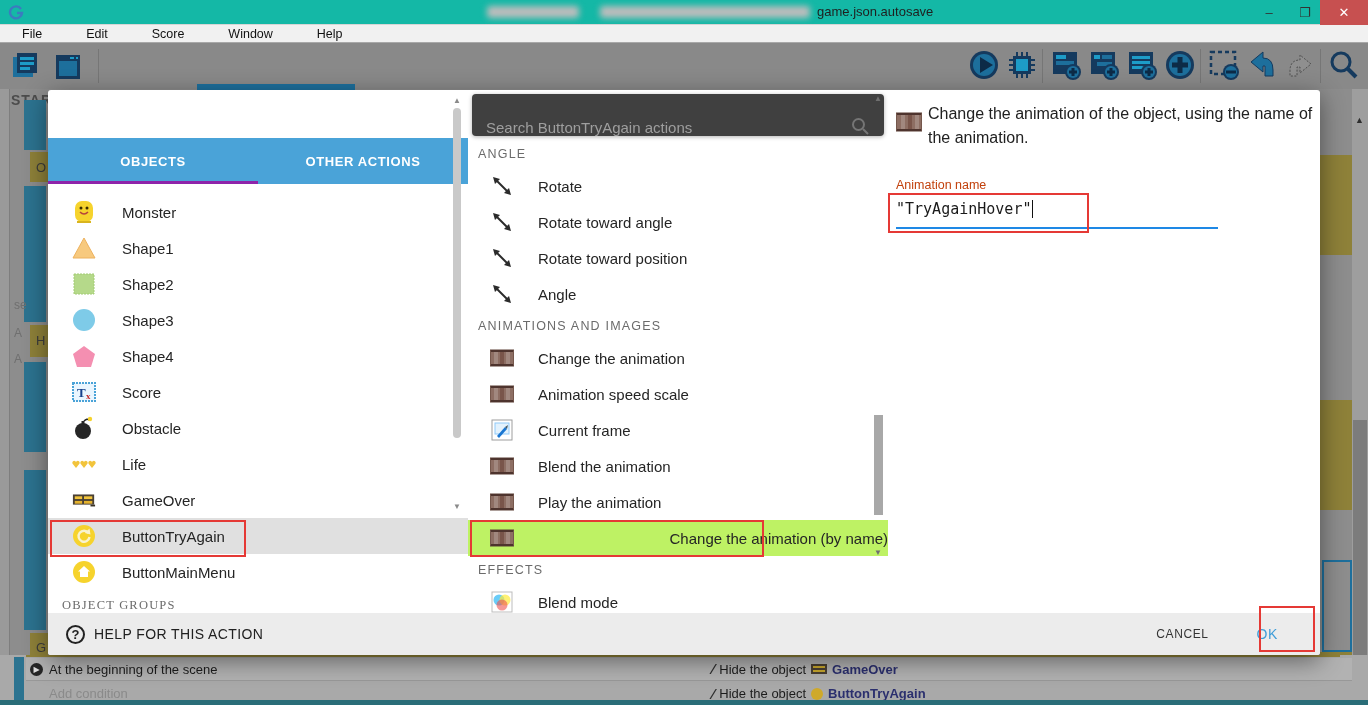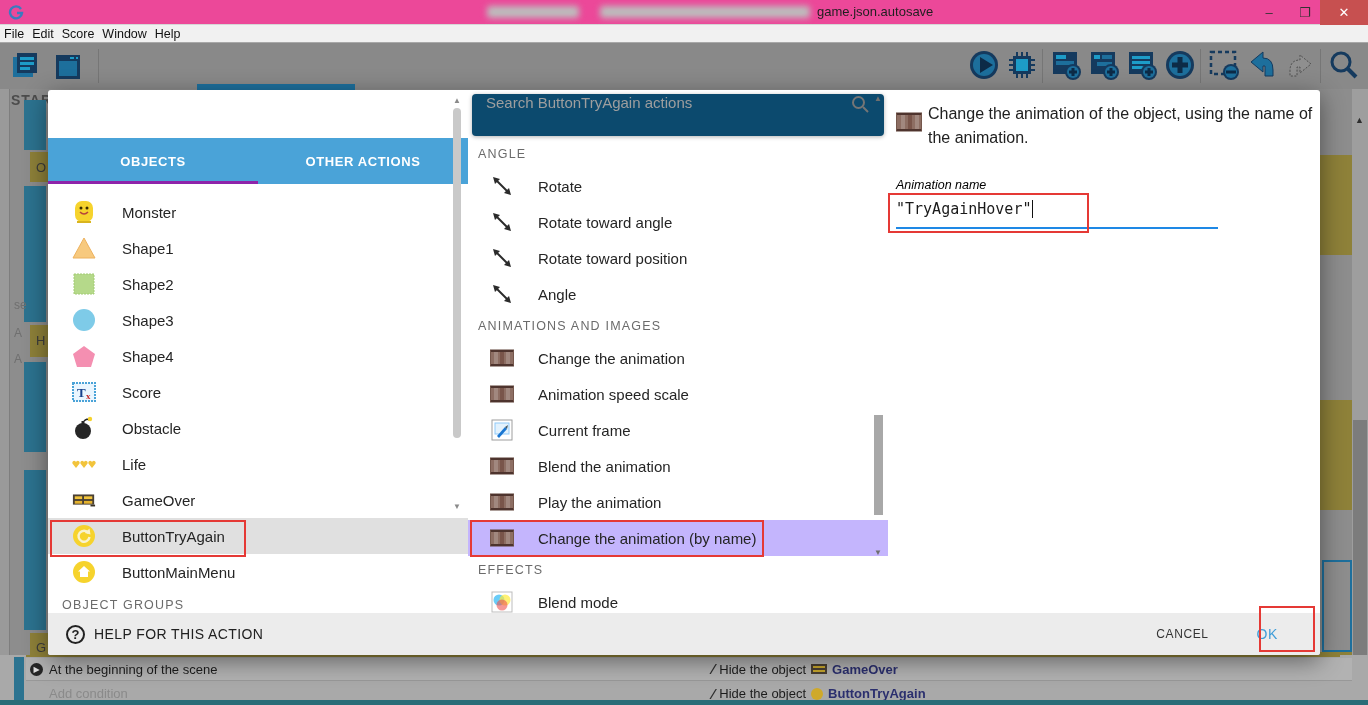--- a/index.html
+++ b/index.html
@@ -1,32 +1,32 @@
 <!DOCTYPE html>
 <html><head>
 <meta charset="utf-8">
 <style>
   *{margin:0;padding:0;box-sizing:border-box;}
   html,body{width:1368px;height:705px;overflow:hidden;}
   body{font-family:"Liberation Sans",sans-serif;}
   #root{position:relative;width:1368px;height:705px;background:#8d8d8d;overflow:hidden;}
 
   
-  .titlebar{position:absolute;left:0;top:0;width:1368px;height:25px;background:#ec4899;border-bottom:1px solid #d6d6d6;}
+  .titlebar{position:absolute;left:0;top:0;width:1368px;height:25px;background:#14b8a6;border-bottom:1px solid #d6d6d6;}
   .gd-logo{position:absolute;left:8px;top:4px;width:16px;height:16px;}
   .blur-block{position:absolute;top:6px;height:12px;background:#bdbdbd;border-radius:3px;filter:blur(3px);}
   .title-text{position:absolute;left:817px;top:4px;font-size:13px;color:#1f1f1f;}
   .win-btn{position:absolute;top:0;height:24px;display:flex;align-items:center;justify-content:center;font-size:13px;color:#333;}
   .win-min{left:1252px;width:34px;}
   .win-restore{left:1288px;width:34px;}
   .win-close{left:1320px;width:48px;height:25px;background:#c75050;color:#fff;font-size:13px;}
 
   
   .menubar{position:absolute;left:0;top:25px;width:1368px;height:18px;background:#f1f1f1;border-bottom:1px solid #a8a8a8;display:flex;align-items:center;}
-  .menu-item{padding:0 4px;font-size:12.5px;color:#111;line-height:18px;}
+  .menu-item{padding:0 22px;font-size:12.5px;color:#111;line-height:18px;}
 
   
   .toolbar{position:absolute;left:0;top:43px;width:1368px;height:46px;background:#898989;}
   .tb-btn{position:absolute;top:6px;width:36px;height:36px;display:flex;align-items:center;justify-content:center;}
   .tb-div{position:absolute;top:6px;width:1px;height:34px;background:#767676;}
 
   
   .ruler{position:absolute;left:0;top:89px;width:10px;height:616px;background:#9a9a9a;border-right:1px solid #7e7e7e;}
   .start-label{position:absolute;left:11px;top:92px;font-size:14px;font-weight:bold;color:#4c4c4c;letter-spacing:1px;}
   .tabstrip{position:absolute;left:197px;top:84px;width:158px;height:6px;background:#1d6f9c;}
@@ -71,42 +71,42 @@
   .mag-ic{width:48px;display:flex;justify-content:center;}
   .tabs{position:absolute;left:0;top:48px;width:420px;height:46px;background:#4aa3d8;display:flex;}
   .tab{width:210px;display:flex;align-items:center;justify-content:center;font-size:13px;font-weight:bold;letter-spacing:.6px;color:#fff;position:relative;}
   .tab.active::after{content:"";position:absolute;left:0;bottom:0;width:210px;height:3px;background:#8e24aa;}
   .obj-list{position:absolute;left:0;top:94px;width:420px;height:429px;overflow:hidden;}
   .obj-row{position:relative;height:36px;display:flex;align-items:center;}
   .obj-row.first{margin-top:10px;}
   .obj-row.selected{background:#e0e0e0;}
   .obj-ic{width:24px;height:24px;margin-left:24px;display:flex;align-items:center;justify-content:center;}
   .obj-label{margin-left:26px;font-size:15px;color:#252525;}
-  .groups-hdr{margin-top:8px;padding-left:14px;font-size:12.5px;color:#6b6b6b;letter-spacing:1.2px;}
+  .groups-hdr{margin-top:8px;padding-left:14px;font-size:12.5px;color:#6b6b6b;letter-spacing:1.2px;font-family:Liberation Serif, serif;}
   .vscroll{position:absolute;right:6px;top:4px;width:10px;height:420px;}
   .vscroll .thumb{position:absolute;left:1px;width:8px;background:#c9c9c9;border-radius:4px;}
   .vscroll .arr{position:absolute;left:0;width:10px;font-size:8px;color:#8a8a8a;text-align:center;}
 
   
-  .mid-search{position:absolute;left:4px;top:4px;width:412px;height:42px;background:#0c4a6e;border-radius:4px;box-shadow:0 1px 4px rgba(0,0,0,.3);display:flex;align-items:flex-start;}
+  .mid-search{position:absolute;left:4px;top:4px;width:412px;height:42px;background:#404040;border-radius:4px;box-shadow:0 1px 4px rgba(0,0,0,.3);display:flex;align-items:flex-end;}
   .mid-search .search-ph{padding-left:14px;}
   .action-list{position:absolute;left:0;top:50px;width:420px;height:473px;overflow:hidden;}
   .sec-hdr{height:28px;display:flex;align-items:center;padding-left:10px;font-size:12.5px;color:#6b6b6b;letter-spacing:1.2px;}
   .act-row{position:relative;height:36px;display:flex;align-items:center;}
-  .act-row.selected{background:#c4b5fd;}
+  .act-row.selected{background:#bef264;justify-content:space-between;}
   .act-ic{width:24px;height:24px;margin-left:22px;display:flex;align-items:center;justify-content:center;}
   .act-label{margin-left:24px;font-size:15px;color:#252525;}
   .mid-scroll{position:absolute;right:4px;top:0;width:12px;height:473px;}
   .mid-scroll .thumb{position:absolute;left:2px;top:325px;width:9px;height:100px;background:#a8a8a8;}
   .mid-scroll .arr{position:absolute;left:0;width:12px;font-size:8px;color:#6f6f6f;text-align:center;}
 
   
   .desc-ic{position:absolute;left:8px;top:22px;}
   .desc-text{position:absolute;left:40px;top:12px;width:386px;font-size:16px;line-height:24px;color:#212121;}
-  .field-label{position:absolute;left:8px;top:88px;font-size:12.5px;color:#000000;font-style:italic;}
+  .field-label{position:absolute;left:8px;top:88px;font-size:12.5px;color:#c2410c;}
   .field-value{position:absolute;left:8px;top:110px;font-size:15px;color:#1a1a1a;font-family:"DejaVu Sans Mono",monospace;display:flex;align-items:center;}
   .caret{display:inline-block;width:1px;height:18px;background:#111;margin-left:1px;}
   .field-underline{position:absolute;left:8px;top:137px;width:322px;height:2px;background:#1e88e5;}
 
   
   .dlg-footer{position:absolute;left:0;top:523px;width:1272px;height:42px;background:#ececec;border-radius:0 0 3px 3px;display:flex;align-items:center;}
   .help-btn{display:flex;align-items:center;gap:9px;margin-left:18px;}
   .q-circle{width:19px;height:19px;border:2px solid #222;border-radius:50%;display:flex;align-items:center;justify-content:center;font-size:13px;font-weight:bold;color:#222;}
   .help-text{font-size:14px;color:#212121;letter-spacing:.4px;text-align:right;}
   .footer-right{margin-left:auto;display:flex;align-items:center;}

